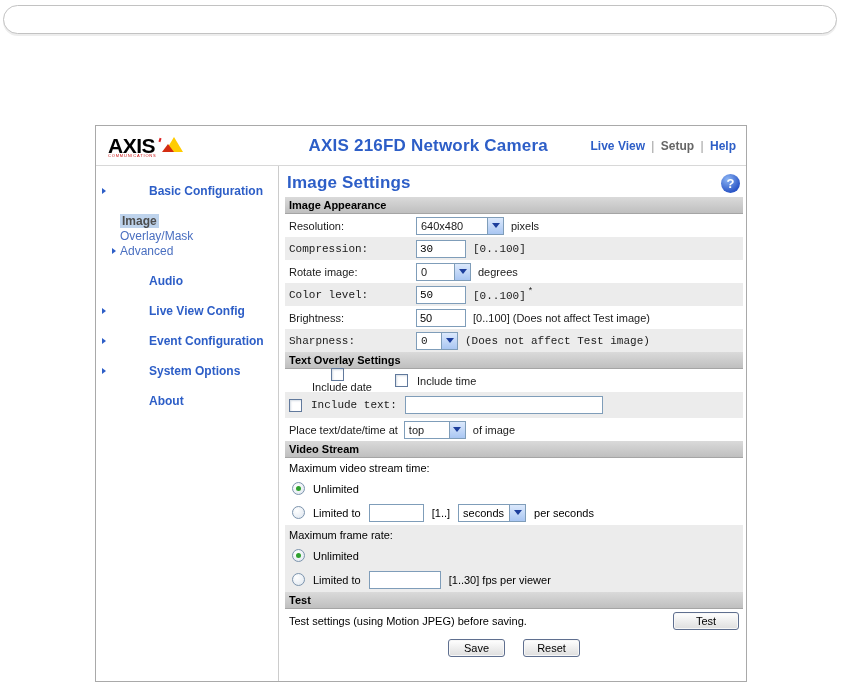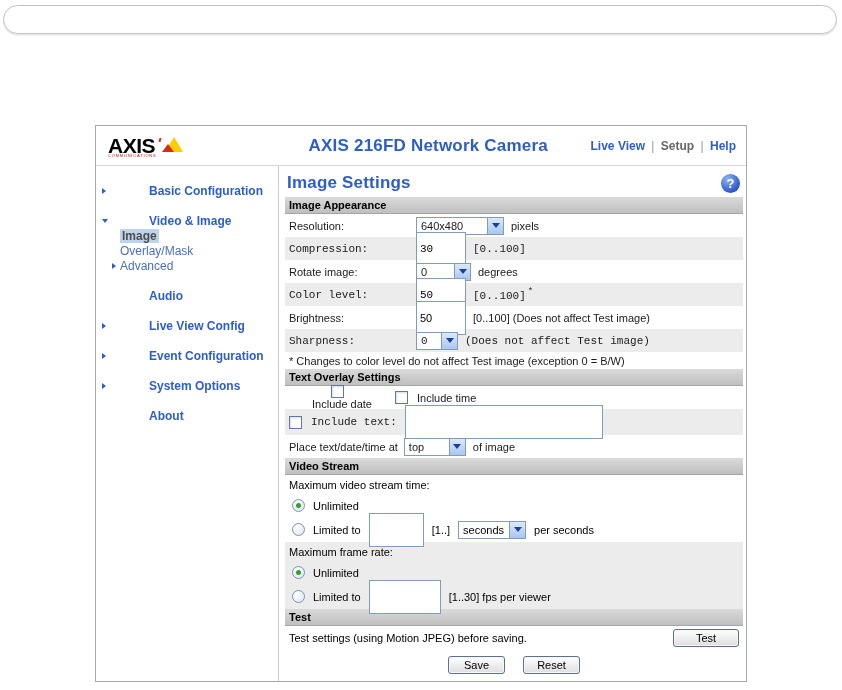--- a/index.html
+++ b/index.html
@@ -58,21 +58,21 @@
 
   .sec-head{height:17px;background:linear-gradient(#dadada,#bfbfbf);border-bottom:1px solid #a5a5a5;
     display:flex;align-items:center;padding-left:4px;font-size:11px;font-weight:bold;color:#000;}
 
   .row{display:flex;align-items:center;height:23px;padding-left:4px;font-size:11px;color:#1a1a1a;}
   .row.alt{background:#ececec;font-family:Liberation Mono, monospace;}
   .lbl{width:127px;flex-shrink:0;}
   .sfx{margin-left:7px;white-space:nowrap;}
   sup.ast{font-size:9px;margin-left:2px;}
 
-  .field-input{height:18px;border:1px solid #7f9db9;background:#fff;font-family:inherit;font-size:11px;padding:16px 3px;}
+  .field-input{height:18px;border:1px solid #7f9db9;background:#fff;font-family:inherit;font-size:11px;padding:0 3px;}
   .w50{width:50px;} .w55{width:55px;} .w72{width:72px;} .w198{width:198px;}
 
   .xsel{display:inline-flex;align-items:stretch;height:18px;border:1px solid #7f9db9;background:#fff;cursor:pointer;}
   .xsel .val{display:flex;align-items:center;padding:0 4px;font-size:11px;flex:1;}
   .xsel .btn{width:16px;background:linear-gradient(#dce9fc,#a9c6f2);border-left:1px solid #7f9db9;
     display:flex;align-items:center;justify-content:center;}
   .xsel .btn .tri{width:0;height:0;border-left:4px solid transparent;border-right:4px solid transparent;border-top:5px solid #1c3e9c;}
   .selw88{width:88px;} .selw55{width:55px;} .selw42{width:42px;} .selw62{width:62px;} .selw68{width:68px;}
 
   .footnote{height:17px;display:flex;align-items:center;padding-left:4px;font-size:11px;color:#1a1a1a;}
@@ -129,26 +129,20 @@
   <div class="app-body">
 
     <div class="sidebar">
       <div class="side-top">
         <span class="tri-sp">
             <span class="tri-r"></span>
           </span>
         <span>Basic Configuration</span>
       </div>
       <div class="side-group">
-        <div class="side-top">
-          <span class="tri-sp">
-              <span class="tri-d"></span>
-            </span>
-          <span>Video &amp; Image</span>
-        </div>
         <div class="side-sub">
           <div class="sub-item">
             <span class="sub-active">Image</span>
           </div>
           <div class="sub-item">
             <span>Overlay/Mask</span>
           </div>
           <div class="sub-item sub-arrow">
             <span class="tri-r"></span>
             <span>Advanced</span>
@@ -238,21 +232,20 @@
         <span class="lbl">Sharpness:</span>
         <span class="xsel selw42">
           <span class="val">0</span>
           <span class="btn">
               <span class="tri"></span>
             </span>
         </span>
         <span class="sfx">(Does not affect Test image)</span>
       </div>
 
-      <div class="footnote">* Changes to color level do not affect Test image (exception 0 = B/W)</div>
 
       <div class="sec-head">
         <span>Text Overlay Settings</span>
       </div>
 
       <div class="row">
         <span class="chk-pair first">
           <span class="chk"></span>
           <span>Include date</span>
         </span>

